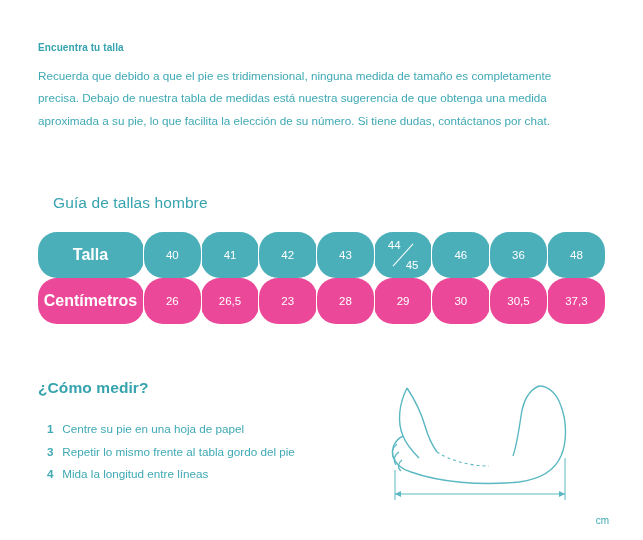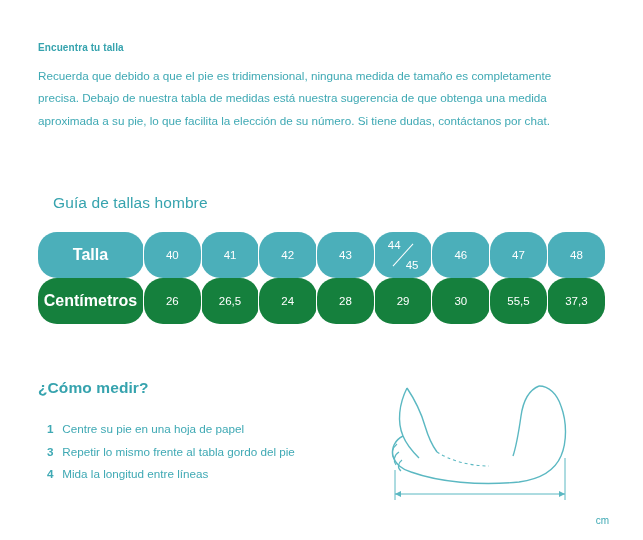--- a/index.html
+++ b/index.html
@@ -55,21 +55,21 @@
     color: #ffffff;
     text-align: center;
     font-size: 11.5px;
     height: 44px;
     border-right: 1px solid #ffffff;
     vertical-align: middle;
     position: relative;
     border-radius: 19px;
   }
   table.size-table tr.row-cm td {
-    background: #15803d;
+    background: #ec4899;
     margin-top: 24px;
   }
   table.size-table td:last-child {
     border-right: none;
   }
   table.size-table td.label {
     font-weight: bold;
     width: 103px;
     font-size: 16px;
   }
@@ -163,32 +163,32 @@
         <td class="val">42</td>
         <td class="val">43</td>
         <td class="val">
           <div class="split">
             <span class="top">44</span>
             <span class="slash"></span>
             <span class="bot">45</span>
           </div>
         </td>
         <td class="val">46</td>
-        <td class="val">47</td>
+        <td class="val">36</td>
         <td class="val">48</td>
       </tr>
       <tr class="row-cm">
         <td class="label">Centímetros</td>
         <td class="val">26</td>
         <td class="val">26,5</td>
-        <td class="val">24</td>
+        <td class="val">23</td>
         <td class="val">28</td>
         <td class="val">29</td>
         <td class="val">30</td>
-        <td class="val">55,5</td>
+        <td class="val">30,5</td>
         <td class="val">37,3</td>
       </tr>
     </tbody>
   </table>
 
   <h2 class="howto-title">¿Cómo medir?</h2>
 
   <ol class="steps">
     <li>
       <span class="num">1</span>

